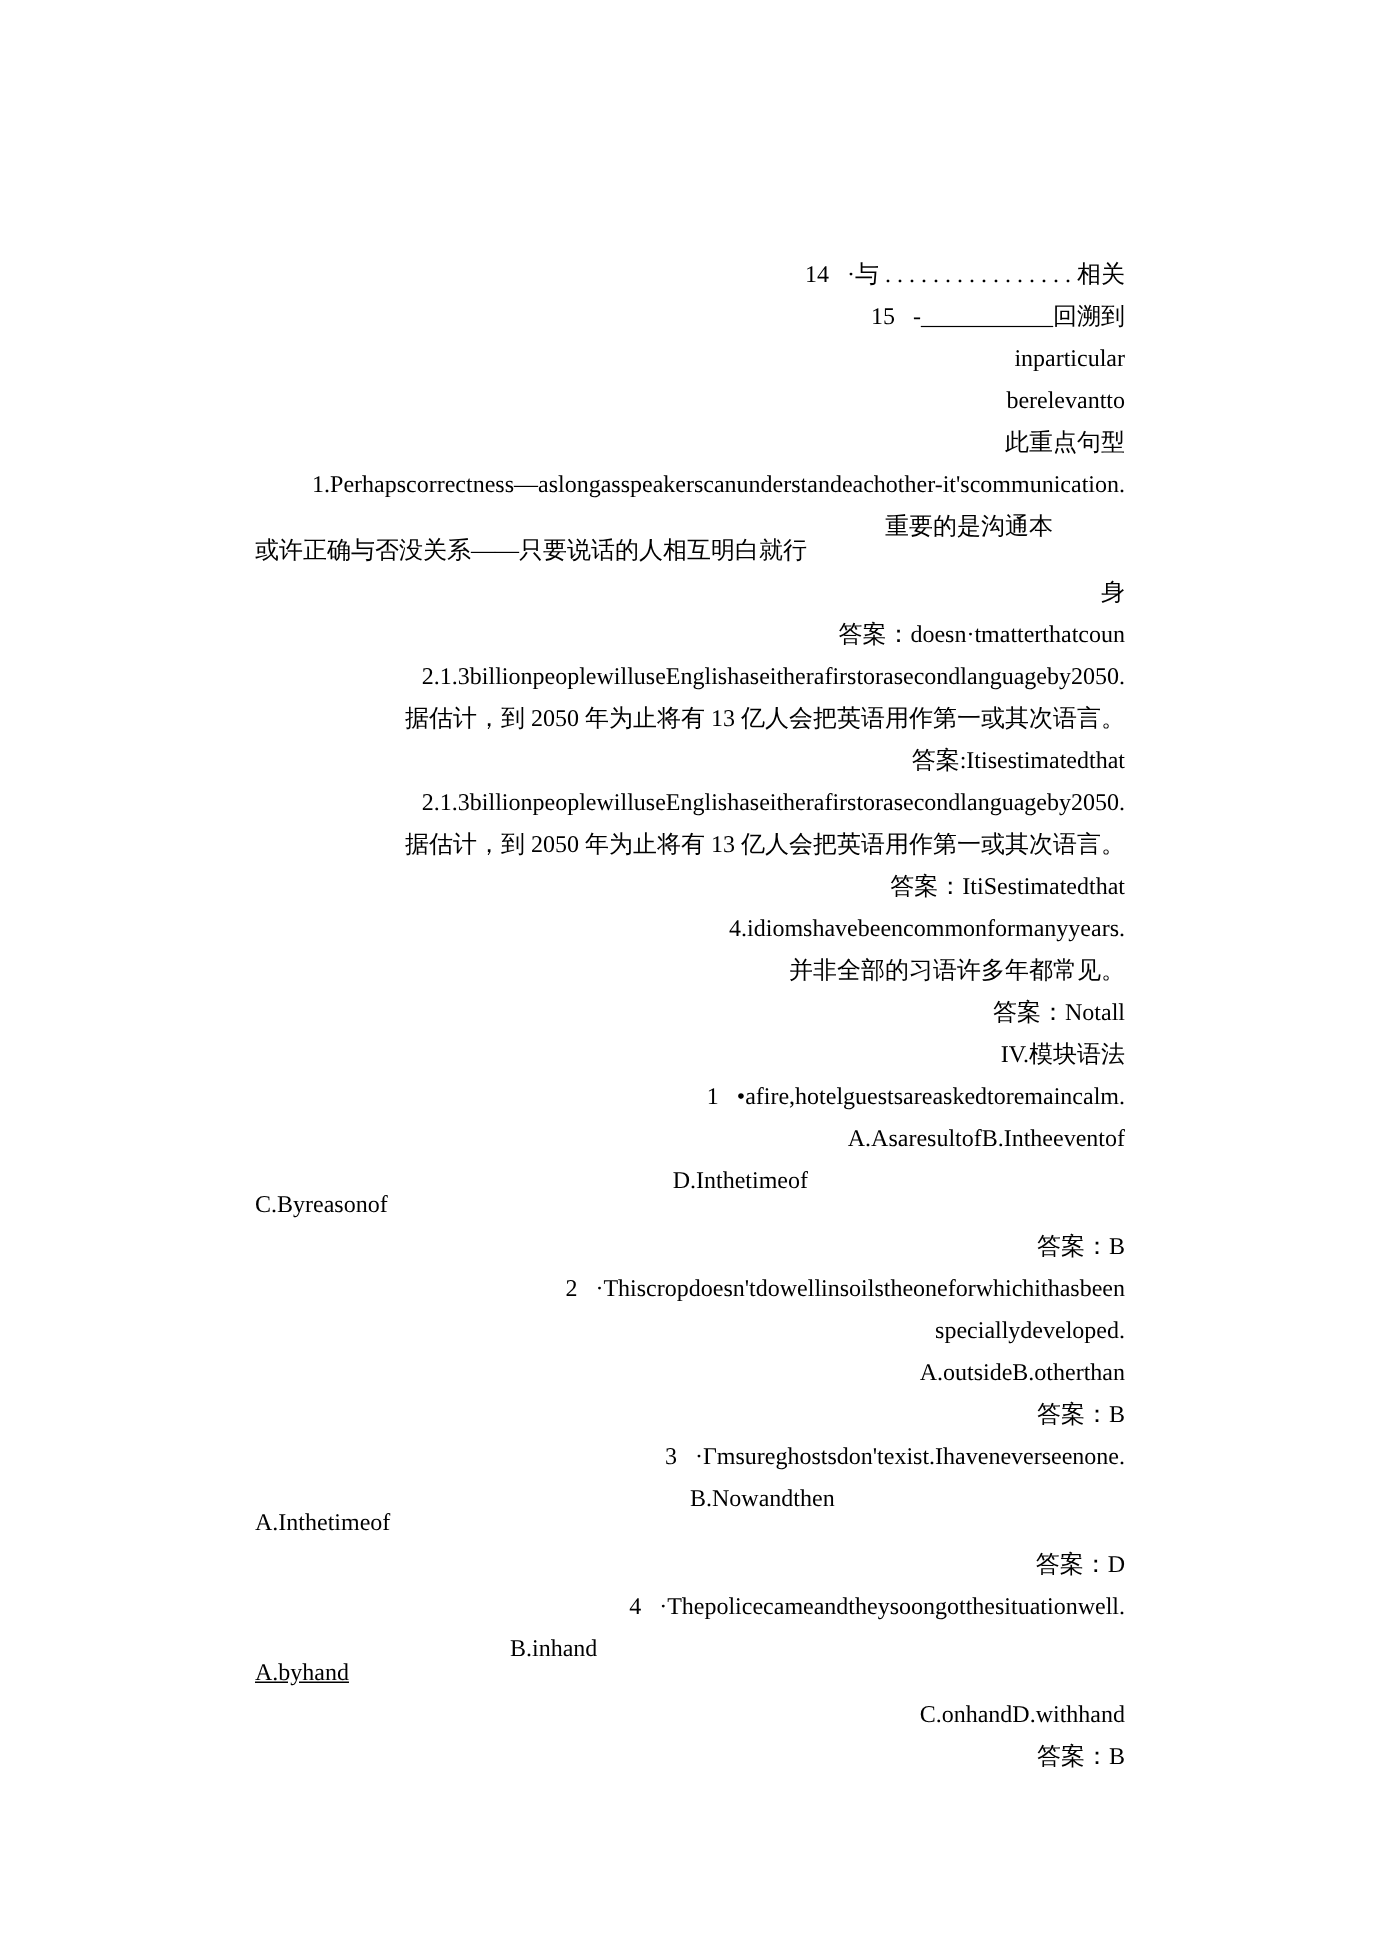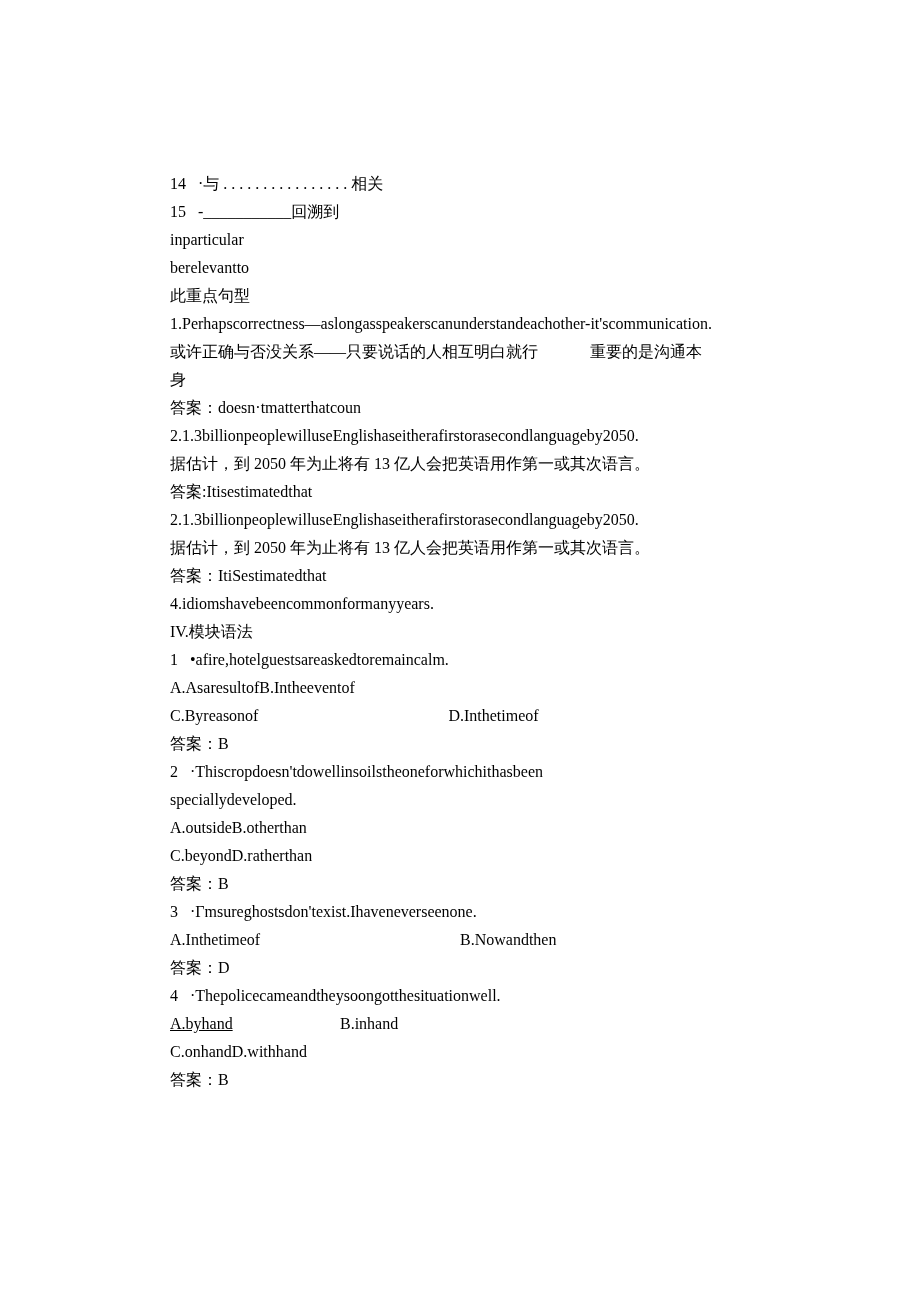--- a/index.html
+++ b/index.html
@@ -13,25 +13,26 @@
   }
   .page {
     width: 920px;
     min-height: 1301px;
     box-sizing: border-box;
     padding: 170px 170px 100px 170px;
   }
   .line {
     white-space: pre-wrap;
     word-break: break-all;
+    text-align: right;
   }
   .col2 {
     display: flex;
   }
-  .col2 .left { flex: 0 0 auto; }
+  .col2 .left { flex: 0 0 auto; margin-top: 16px; }
   .col2 .right { flex: 0 0 auto; }
   .gap-b { width: 190px; }
 </style>
 </head>
 <body>
 
 <div class="page">
 
   <div class="line">14   ·与 . . . . . . . . . . . . . . . . 相关</div>
   <div class="line">15   -___________回溯到</div>
@@ -48,35 +49,36 @@
 
   <div class="line">身</div>
   <div class="line">答案：doesn·tmatterthatcoun</div>
   <div class="line">2.1.3billionpeoplewilluseEnglishaseitherafirstorasecondlanguageby2050.</div>
   <div class="line">据估计，到 2050 年为止将有 13 亿人会把英语用作第一或其次语言。</div>
   <div class="line">答案:Itisestimatedthat</div>
   <div class="line">2.1.3billionpeoplewilluseEnglishaseitherafirstorasecondlanguageby2050.</div>
   <div class="line">据估计，到 2050 年为止将有 13 亿人会把英语用作第一或其次语言。</div>
   <div class="line">答案：ItiSestimatedthat</div>
   <div class="line">4.idiomshavebeencommonformanyyears.</div>
+  <div class="line">并非全部的习语许多年都常见。</div>
+  <div class="line">答案：Notall</div>
   <div class="line">IV.模块语法</div>
   <div class="line">1   •afire,hotelguestsareaskedtoremaincalm.</div>
   <div class="line">A.AsaresultofB.Intheeventof</div>
 
   <div class="col2">
     <span class="left">C.Byreasonof</span>
     <span class="gap-b"></span>
     <span class="right">D.Inthetimeof</span>
   </div>
 
   <div class="line">答案：B</div>
   <div class="line">2   ·Thiscropdoesn'tdowellinsoilstheoneforwhichithasbeen</div>
   <div class="line">speciallydeveloped.</div>
   <div class="line">A.outsideB.otherthan</div>
-  <div class="line">C.beyondD.ratherthan</div>
   <div class="line">答案：B</div>
   <div class="line">3   ·Γmsureghostsdon'texist.Ihaveneverseenone.</div>
 
   <div class="col2">
     <span class="left" style="width:290px;">A.Inthetimeof</span>
     <span class="right">B.Nowandthen</span>
   </div>
 
 
   <div class="line">答案：D</div>

